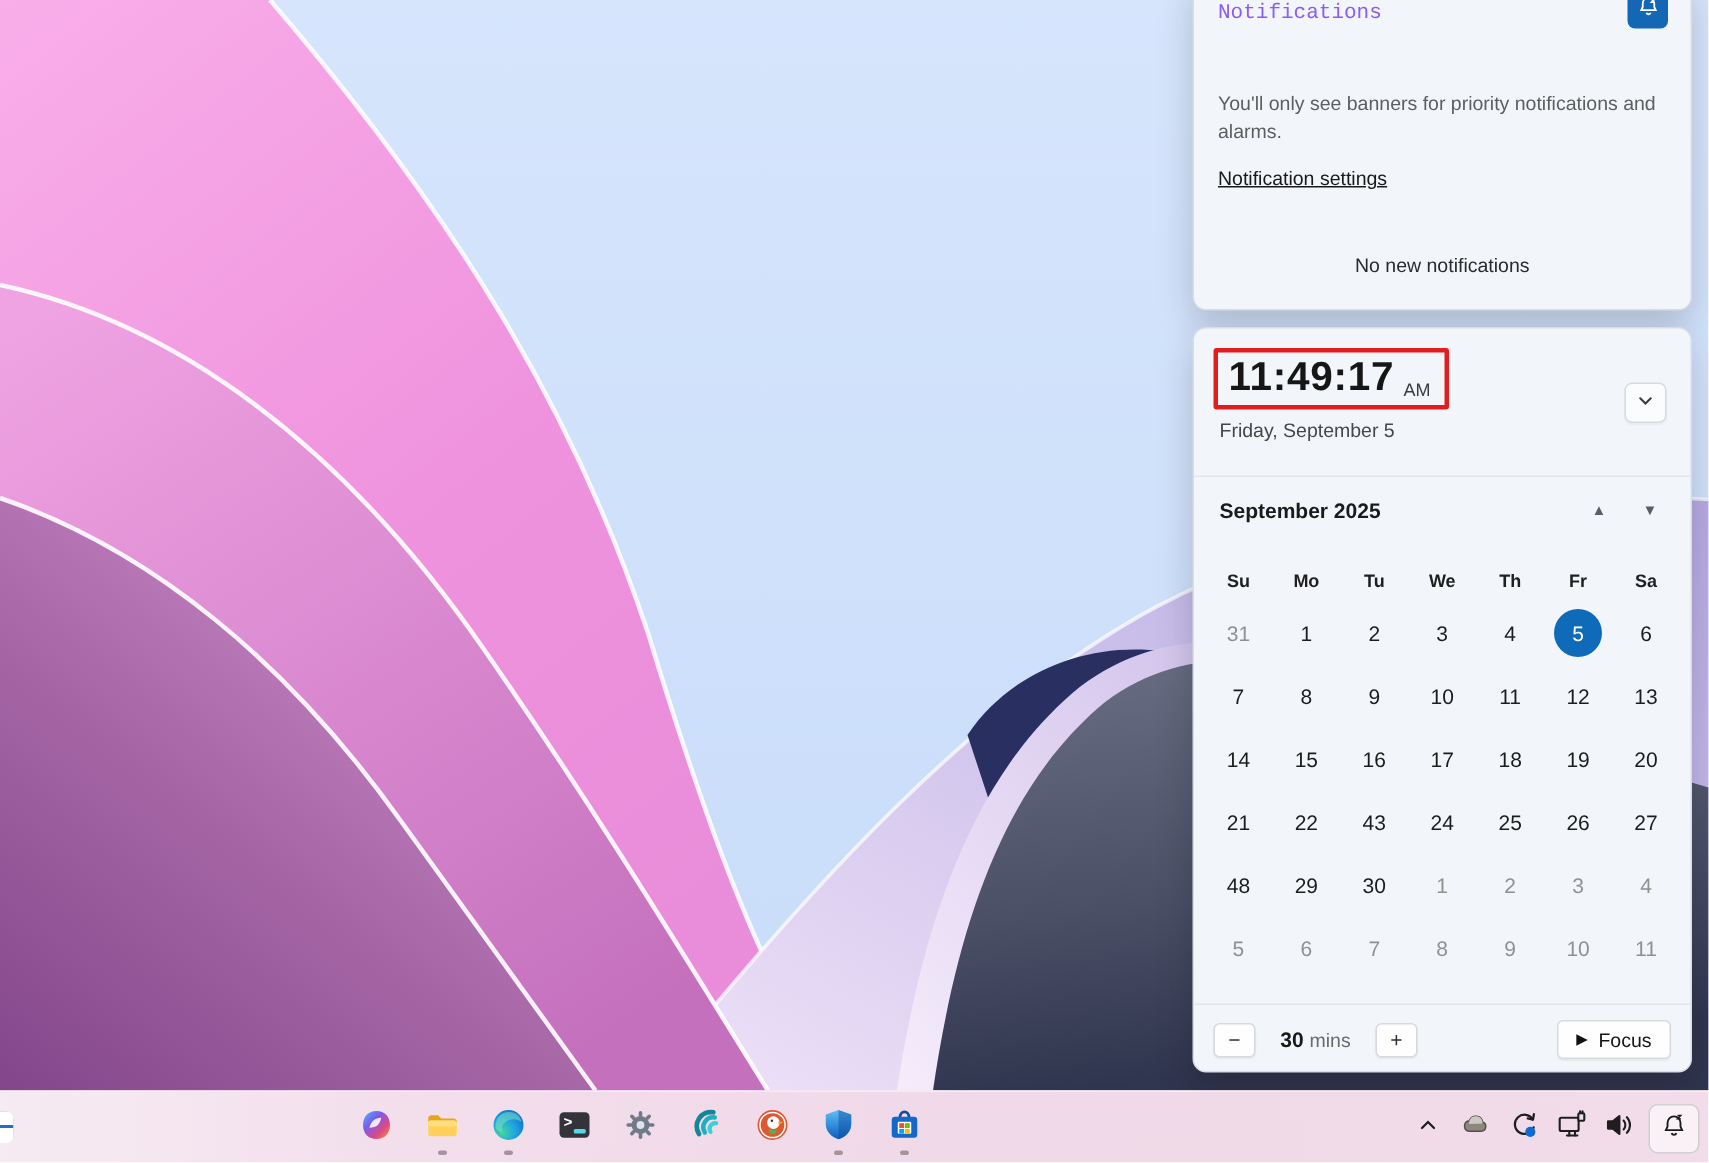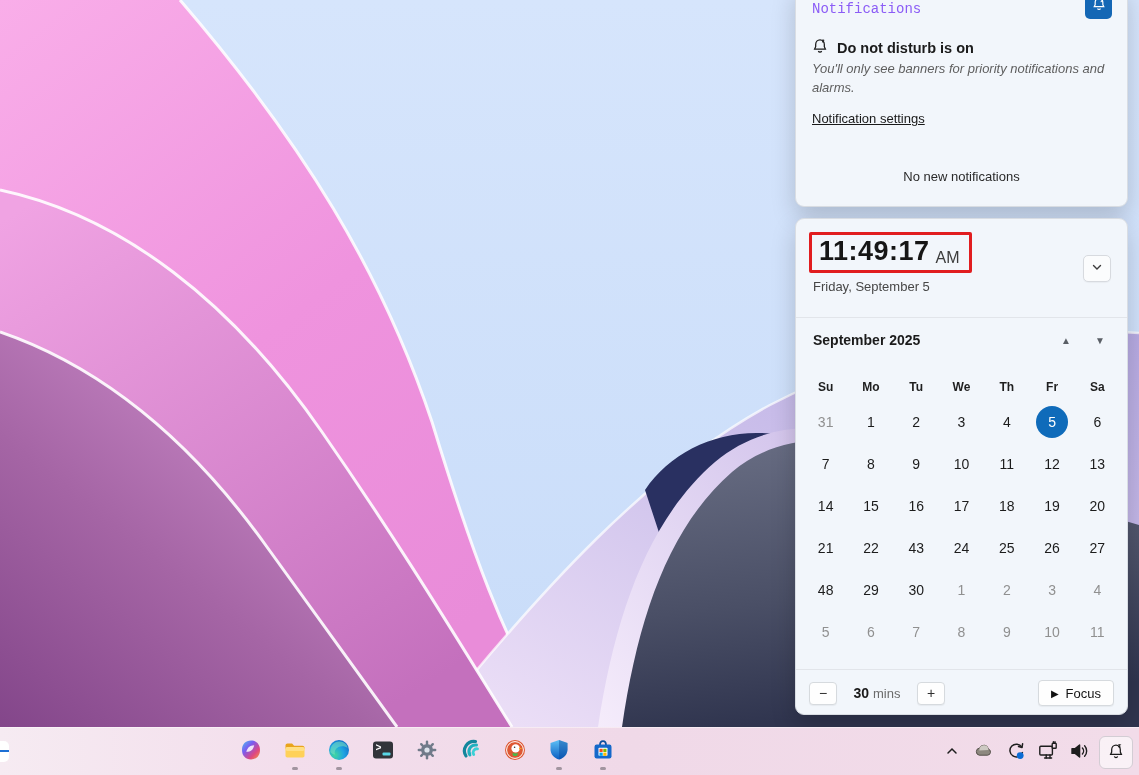--- a/index.html
+++ b/index.html
@@ -13,28 +13,28 @@
          border:1px solid #d9dde3;border-radius:9px;
          box-shadow:0 10px 24px rgba(0,0,0,.18);box-sizing:border-box;}
   #notif-panel{top:-16px;height:223px;}
   #clock-panel{top:218px;height:497px;}
   
   .notif-title{position:absolute;left:16px;top:16px;font-size:14px;color:#8b5cf6;font-family:Liberation Mono, monospace;}
   .dnd-btn{position:absolute;right:15px;top:7px;width:27px;height:27px;border-radius:5px;
            background:#1467b5;display:flex;align-items:center;justify-content:center;border:none;}
   .dnd-row{position:absolute;left:15px;top:52px;display:flex;align-items:center;gap:8px;}
   .dnd-row b{font-size:14.5px;font-weight:700;}
-  .dnd-body{position:absolute;left:16px;top:75px;width:300px;font-size:13px;line-height:1.46;color:#5e5e5e;font-style:italic;}
+  .dnd-body{position:absolute;left:16px;top:75px;width:300px;font-size:13px;line-height:1.46;color:#5e5e5e;}
   .notif-link{position:absolute;left:16px;top:126px;font-size:13px;color:#191919;text-decoration:underline;cursor:pointer;}
   .notif-empty{position:absolute;left:0;right:0;top:184px;text-align:center;font-size:13px;color:#2a2a2a;}
   
   .time-box{position:absolute;left:13px;top:13px;border:3.5px solid #e11d1f;border-radius:2px;
             padding:1px 9px 3px 7px;display:flex;align-items:flex-end;background:transparent;}
   .time-main{font-size:27px;font-weight:600;letter-spacing:.5px;color:#161616;}
-  .time-ampm{font-size:16px;color:#3c3c3c;margin-left:6px;}
+  .time-ampm{font-size:12px;color:#3c3c3c;margin-left:6px;}
   .expand-btn{position:absolute;right:16px;top:36px;width:28px;height:27px;border-radius:5px;
               border:1px solid #d7dadf;background:#fbfcfd;display:flex;align-items:center;justify-content:center;
               box-shadow:0 1px 1px rgba(0,0,0,.04);}
   .clock-date{position:absolute;left:17px;top:60px;font-size:13px;color:#474747;}
   .divider{position:absolute;left:0;right:0;height:1px;background:#e2e5ea;}
   .month-row{position:absolute;left:17px;right:10px;top:106px;height:30px;display:flex;align-items:center;}
   .month-label{font-size:14px;font-weight:700;flex:0 0 auto;}
   .month-row .spacer{flex:1;}
   .cal-arrow{width:34px;height:26px;border:none;background:transparent;color:#5a5f66;font-size:10px;
              display:flex;align-items:center;justify-content:center;cursor:pointer;}
@@ -141,30 +141,20 @@
   <div class="notif-title">Notifications</div>
   <button class="dnd-btn">
     <span>
       <svg width="16" height="16" viewBox="0 0 20 20" fill="none" stroke="#ffffff" stroke-width="1.5">
         <path d="M10 3.2 C7.2 3.2 5.2 5.4 5.2 8.2 v2.6 L4 13.4 h12 L14.8 10.8 V8.2 C14.8 5.4 12.8 3.2 10 3.2 Z"></path>
         <path d="M8.2 15.6 a1.9 1.9 0 0 0 3.6 0"></path>
         <path d="M12.2 4.6 l2.4 0 -2.4 2.4 2.4 0" stroke-width="1.1"></path>
       </svg>
     </span>
   </button>
-  <div class="dnd-row">
-    <span>
-      <svg width="18" height="18" viewBox="0 0 20 20" fill="none" stroke="#1b1b1b" stroke-width="1.4">
-        <path d="M10 3.2 C7.2 3.2 5.2 5.4 5.2 8.2 v2.6 L4 13.4 h12 L14.8 10.8 V8.2 C14.8 5.4 12.8 3.2 10 3.2 Z"></path>
-        <path d="M8.2 15.6 a1.9 1.9 0 0 0 3.6 0"></path>
-        <path d="M12.4 3.4 l2.2 0 -2.2 2.2 2.2 0" stroke-width="1"></path>
-      </svg>
-    </span>
-    <b>Do not disturb is on</b>
-  </div>
   <div class="dnd-body">You'll only see banners for priority notifications and alarms.</div>
   <a class="notif-link">Notification settings</a>
   <div class="notif-empty">No new notifications</div>
 </div>
 
 <div class="panel" id="clock-panel">
   <div class="time-box">
     <span class="time-main">11:49:17</span>
     <span class="time-ampm">AM</span>
   </div>

